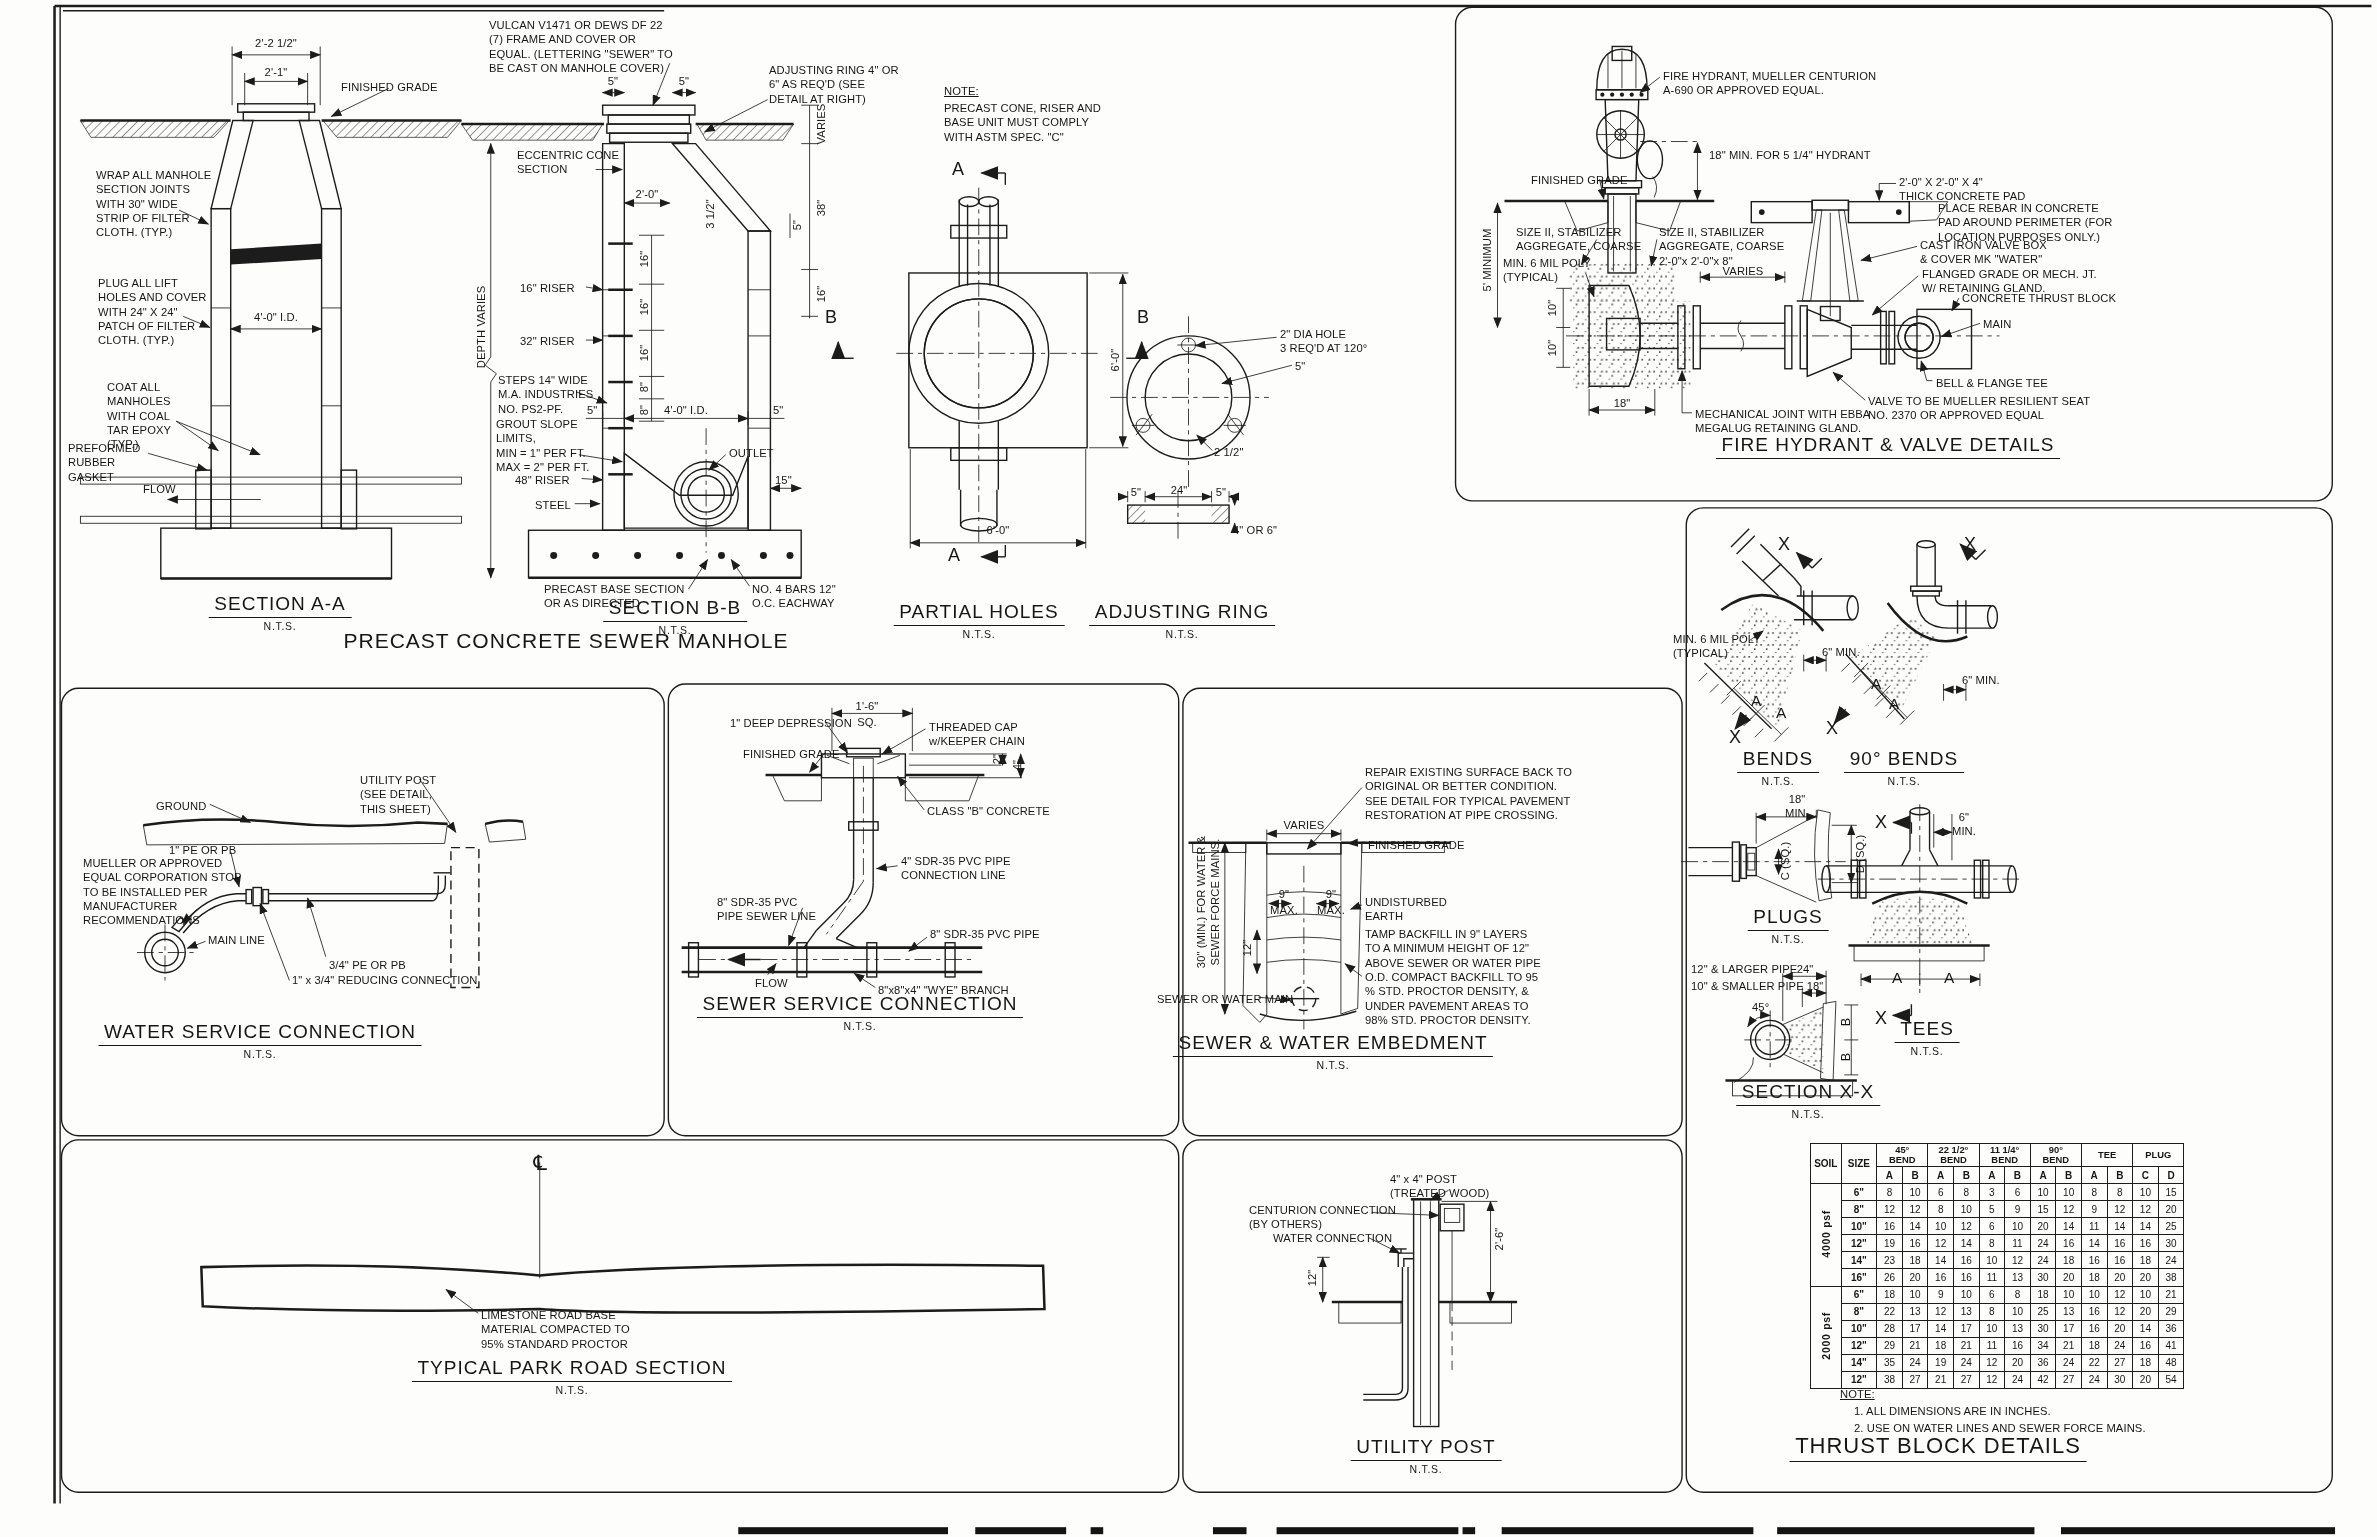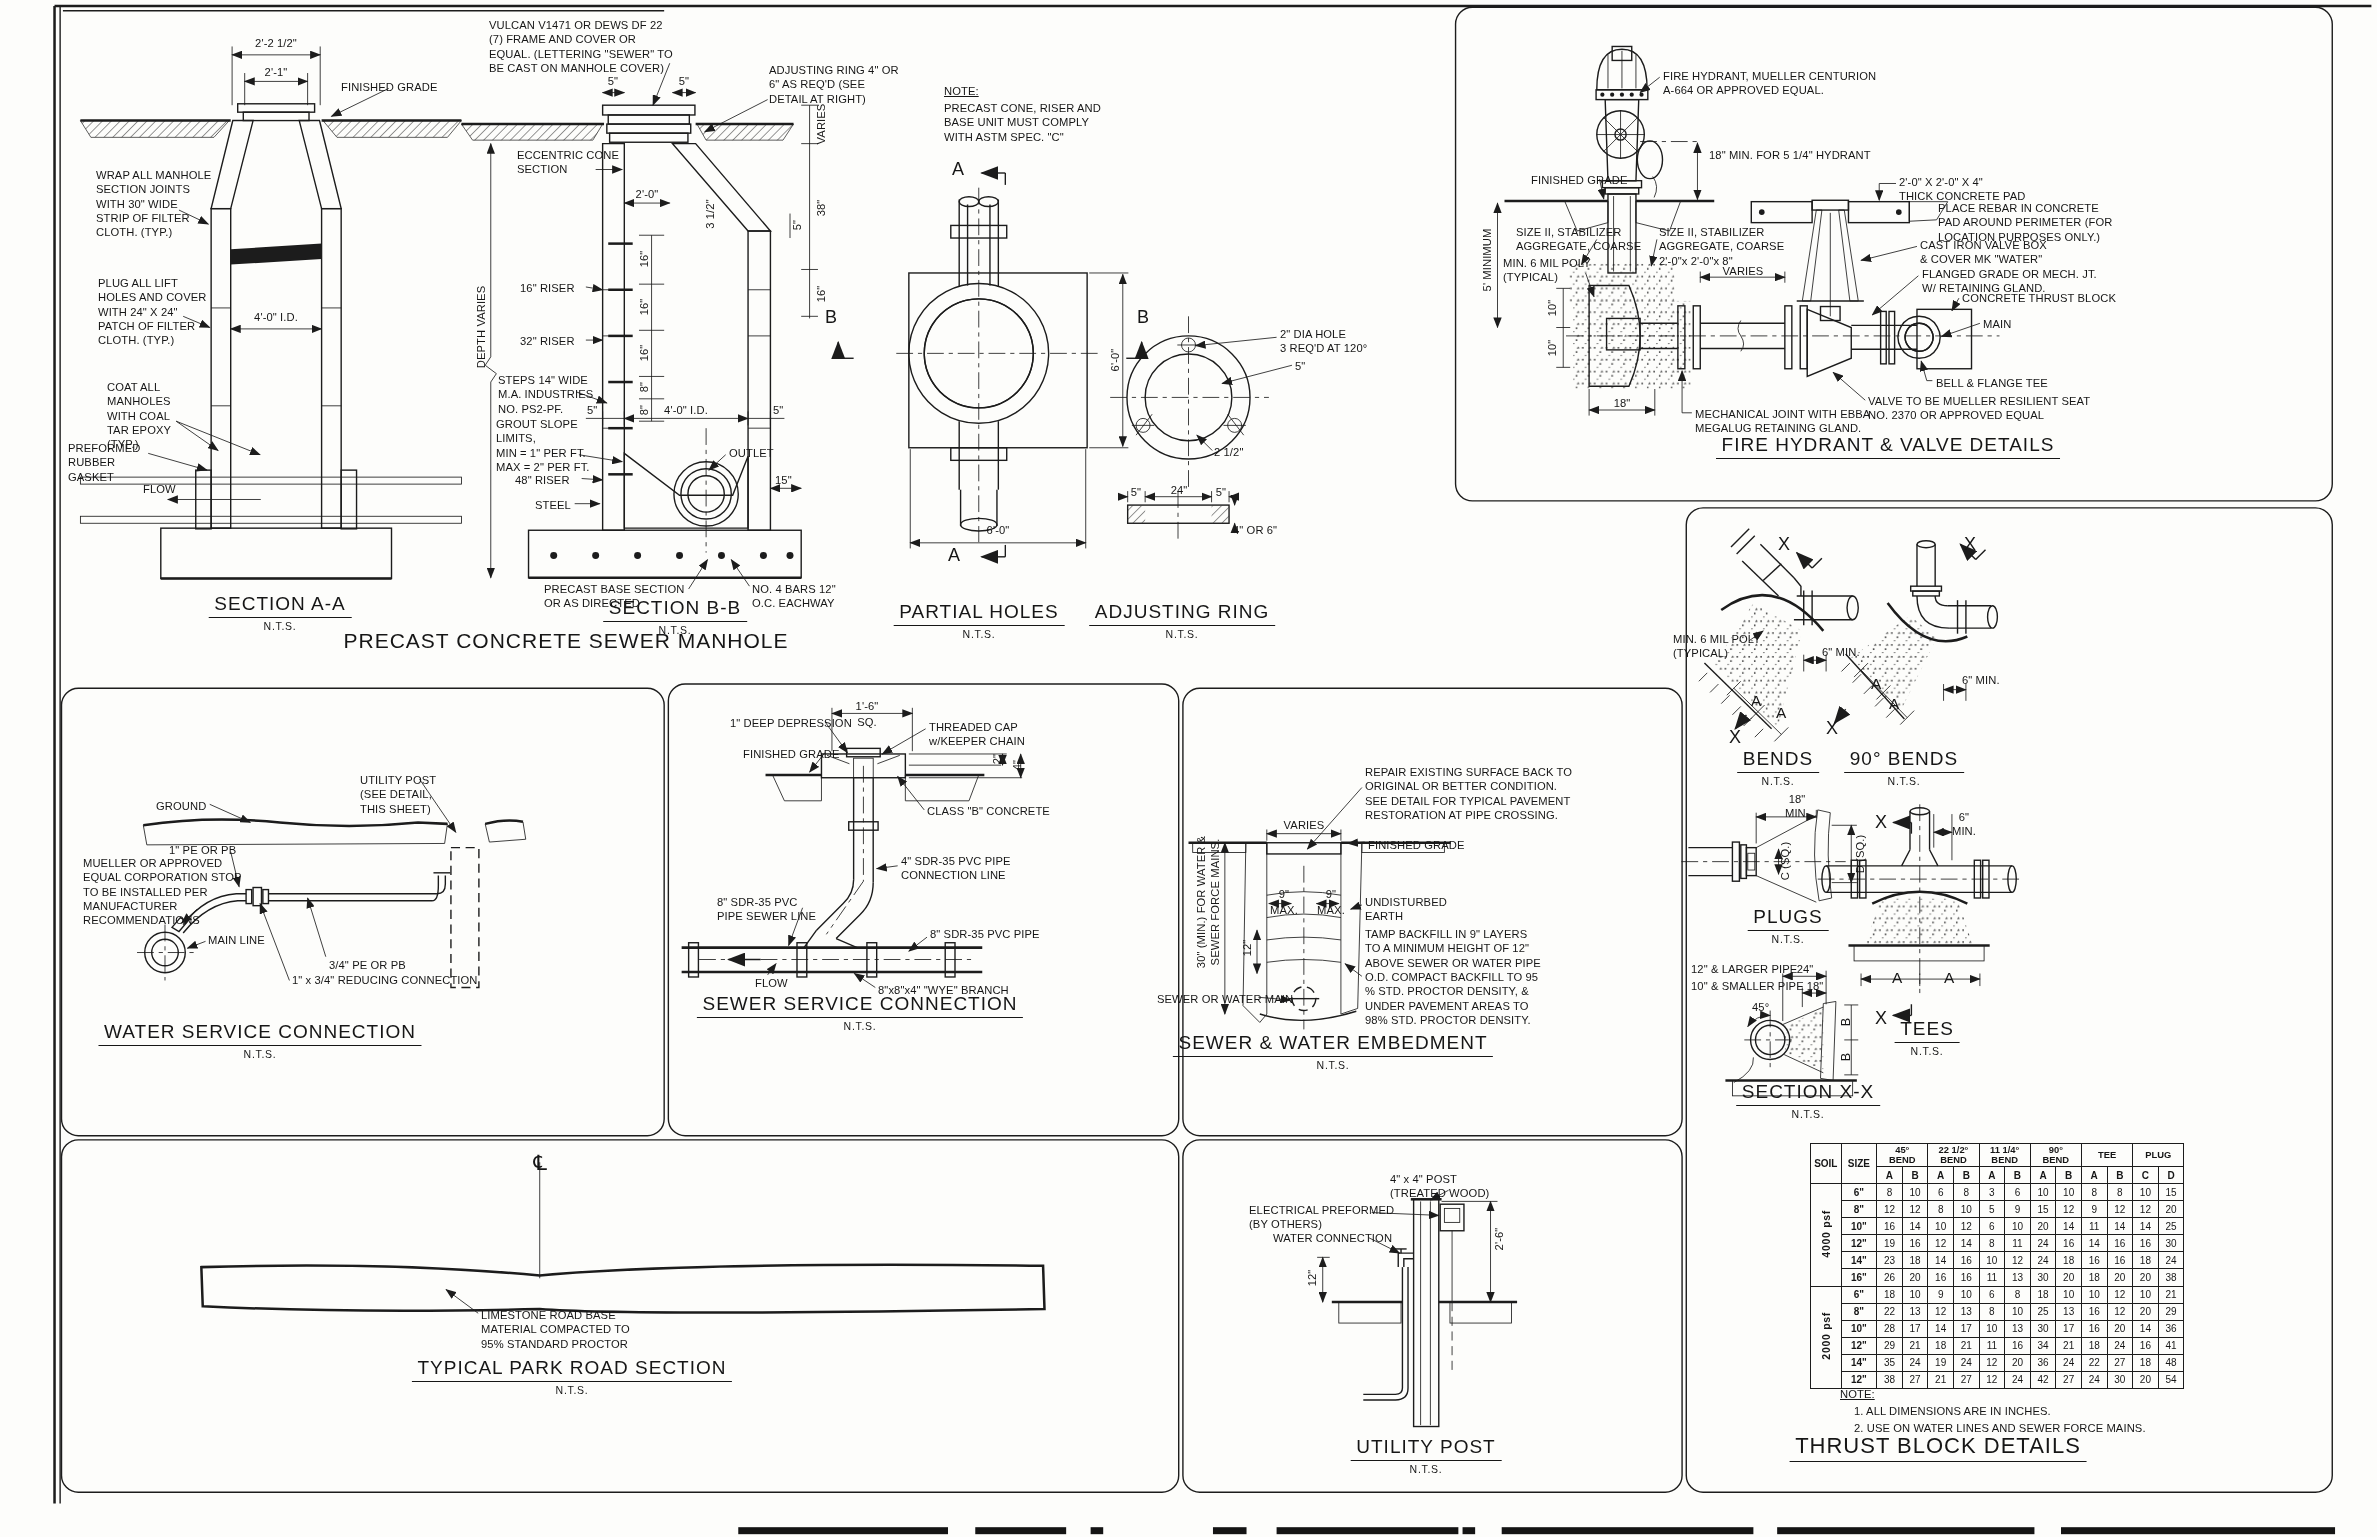--- a/index.html
+++ b/index.html
@@ -767,21 +767,21 @@
       <div class="ann ctr" style="left: 998px; top: 523px;">6'-0"</div>
       <div class="ann" style="left: 1280px; top: 327px;">2" DIA HOLE
 3 REQ'D AT 120°</div>
       <div class="ann" style="left: 1295px; top: 359px;">5"</div>
       <div class="ann" style="left: 1214px; top: 445px;">2 1/2"</div>
       <div class="ann ctr" style="left: 1136px; top: 485px;">5"</div>
       <div class="ann ctr" style="left: 1179px; top: 483px;">24"</div>
       <div class="ann ctr" style="left: 1221px; top: 485px;">5"</div>
       <div class="ann" style="left: 1233px; top: 523px;">4" OR 6"</div>
       <div class="ann" style="left: 1663px; top: 69px;">FIRE HYDRANT, MUELLER CENTURION
-A-664 OR APPROVED EQUAL.</div>
+A-690 OR APPROVED EQUAL.</div>
       <div class="ann" style="left: 1709px; top: 148px;">18" MIN. FOR 5 1/4" HYDRANT</div>
       <div class="ann" style="left: 1531px; top: 173px;">FINISHED GRADE</div>
       <div class="ann" style="left: 1516px; top: 225px;">SIZE II, STABILIZER
 AGGREGATE, COARSE</div>
       <div class="ann" style="left: 1503px; top: 256px;">MIN. 6 MIL POLY
 (TYPICAL)</div>
       <div class="ann" style="left: 1659px; top: 225px;">SIZE II, STABILIZER
 AGGREGATE, COARSE
 2'-0"x 2'-0"x 8"</div>
       <div class="ann ctr" style="left: 1743px; top: 264px;">VARIES</div>
@@ -881,21 +881,21 @@
       <div class="ann" style="left: 1875px; top: 1007px; font-size: 18px;">X</div>
       <div class="ann" style="left: 1691px; top: 962px;">12" &amp; LARGER PIPE</div>
       <div class="ann" style="left: 1691px; top: 979px;">10" &amp; SMALLER PIPE</div>
       <div class="ann ctr" style="left: 1805px; top: 962px;">24"</div>
       <div class="ann ctr" style="left: 1815px; top: 979px;">18"</div>
       <div class="ann" style="left: 1752px; top: 1000px;">45°</div>
       <div class="ann rot" style="left: 1846px; top: 1022px; font-size: 12.6px;">B</div>
       <div class="ann rot" style="left: 1846px; top: 1057px; font-size: 12.6px;">B</div>
       <div class="ann" style="left: 1390px; top: 1172px;">4" x 4" POST
 (TREATED WOOD)</div>
-      <div class="ann" style="left: 1249px; top: 1203px;">ELECTRICAL PREFORMED
+      <div class="ann" style="left: 1249px; top: 1203px;">CENTURION CONNECTION
 (BY OTHERS)</div>
       <div class="ann" style="left: 1273px; top: 1231px;">WATER CONNECTION</div>
       <div class="ann rot" style="left: 1312px; top: 1278px;">12"</div>
       <div class="ann rot" style="left: 1499px; top: 1239px;">2'-6"</div>
       <div class="ann ctr" style="left: 540px; top: 1150px; font-size: 21px;">℄</div>
       <div class="ann" style="left: 481px; top: 1308px;">LIMESTONE ROAD BASE
 MATERIAL COMPACTED TO
 95% STANDARD PROCTOR</div>
       <div class="ann und" style="left: 1840px; top: 1387px;">NOTE:</div>
       <div class="ann" style="left: 1854px; top: 1404px;">1. ALL DIMENSIONS ARE IN INCHES.</div>

